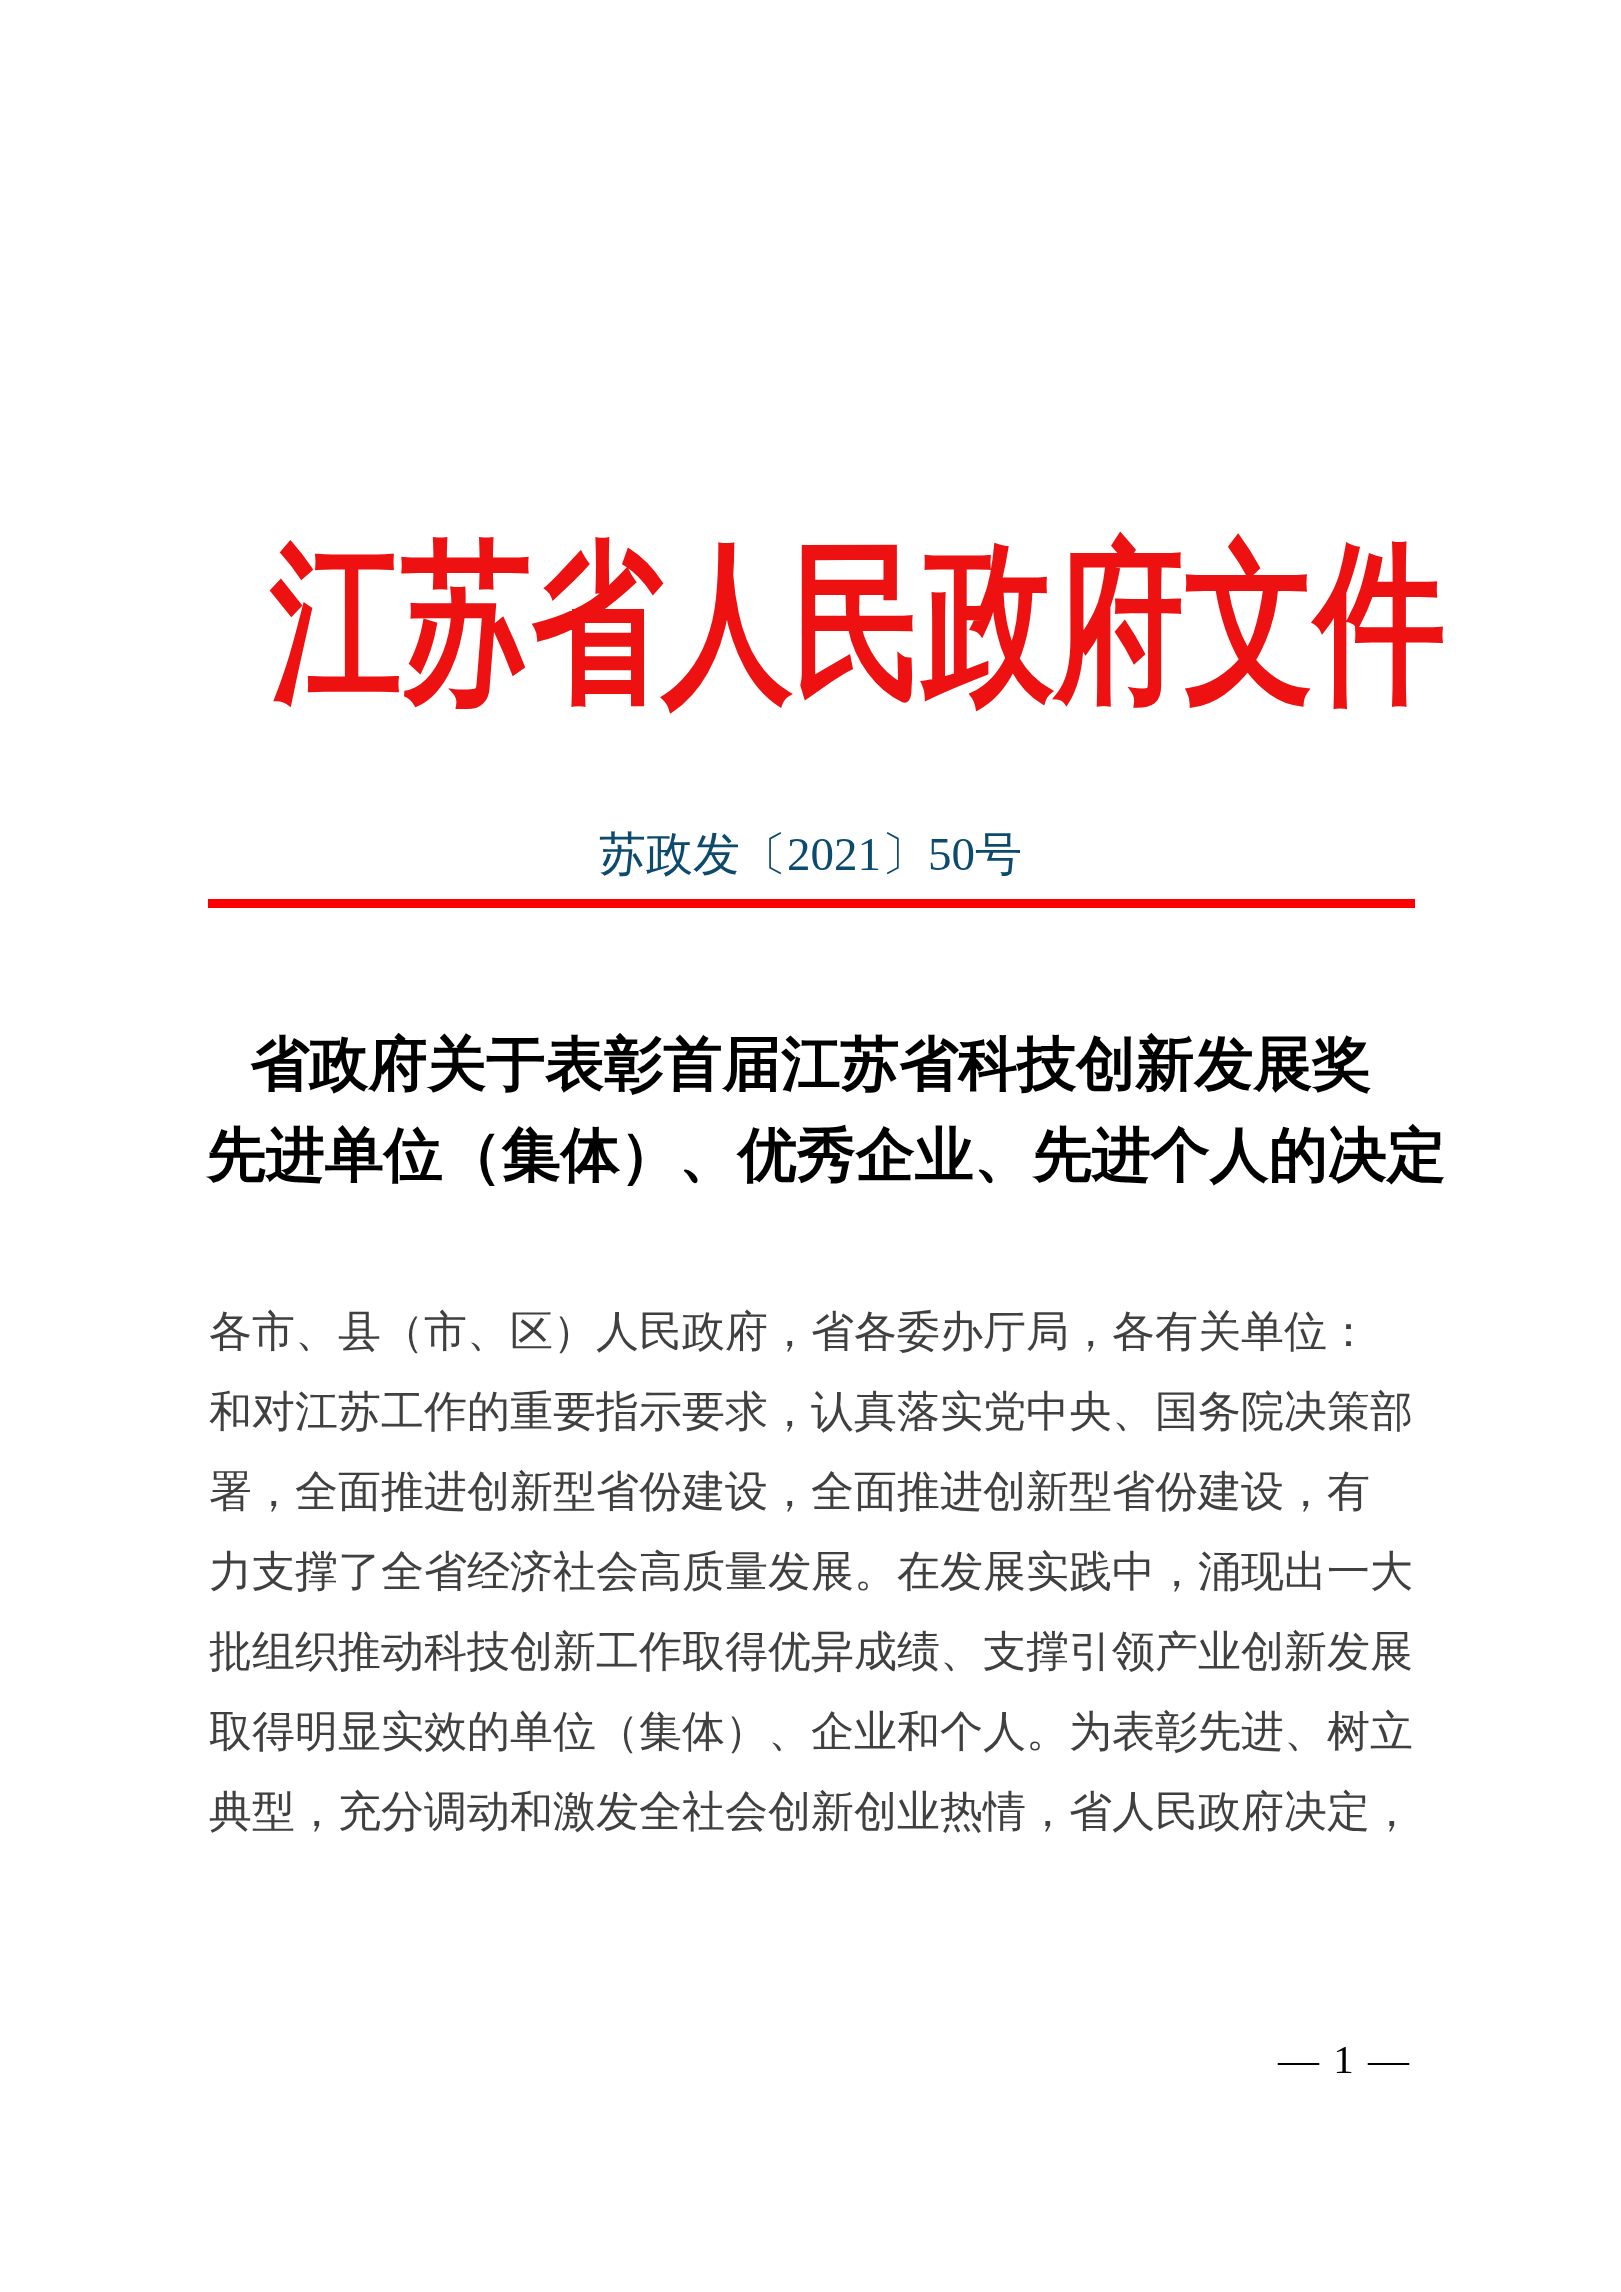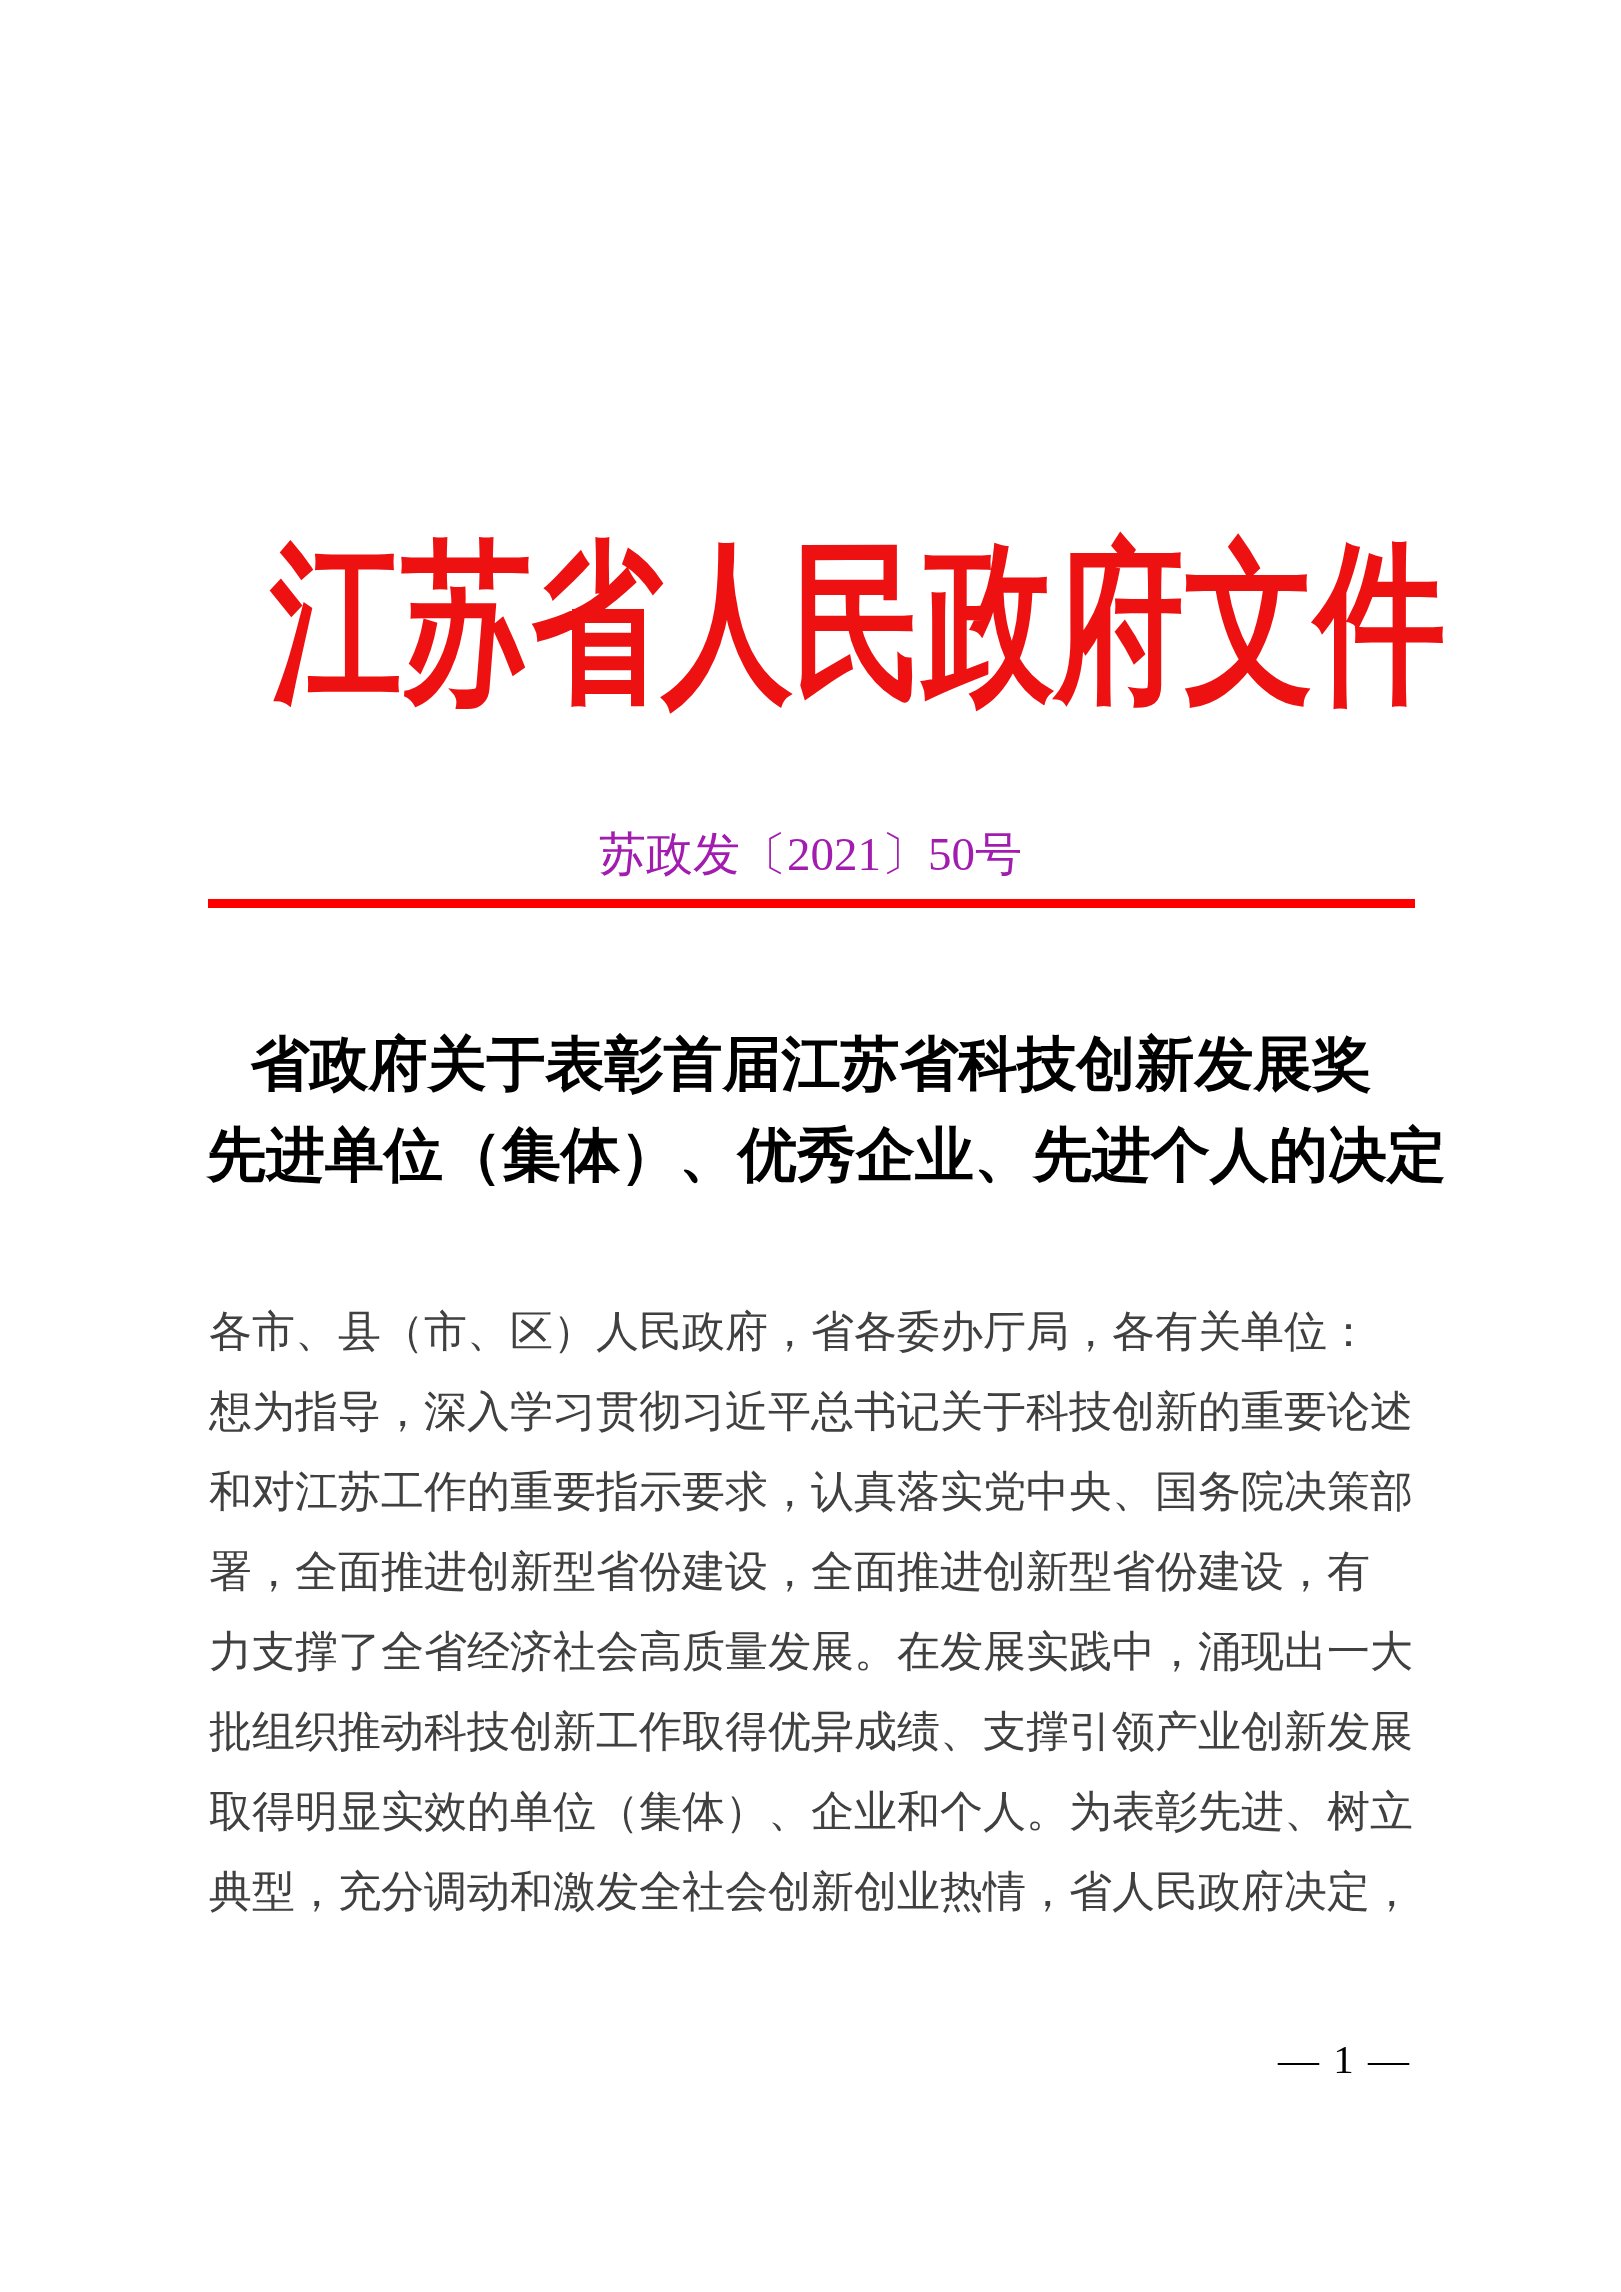--- a/index.html
+++ b/index.html
@@ -40,21 +40,21 @@
 
   
   .doc-number {
     position: absolute;
     top: 826px;
     left: 0;
     width: 100%;
     text-align: center;
     font-size: 47px;
     line-height: 57px;
-    color: #a21caf;
+    color: #0c4a6e;
   }
 
   
   .red-rule {
     position: absolute;
     left: 208px;
     top: 899px;
     width: 1207px;
     height: 8.8px;
     background: #ff0000;
@@ -119,21 +119,20 @@
 
   <div class="red-rule"></div>
 
   <h1 class="doc-title">
     <span class="title-line">省政府关于表彰首届江苏省科技创新发展奖</span>
     <span class="title-line">先进单位（集体）、优秀企业、先进个人的决定</span>
   </h1>
 
   <div class="body-text">
     <div class="body-line">各市、县（市、区）人民政府，省各委办厅局，各有关单位：</div>
-    <div class="body-line">想为指导，深入学习贯彻习近平总书记关于科技创新的重要论述</div>
     <div class="body-line">和对江苏工作的重要指示要求，认真落实党中央、国务院决策部</div>
     <div class="body-line">署，全面推进创新型省份建设，全面推进创新型省份建设，有</div>
     <div class="body-line">力支撑了全省经济社会高质量发展。在发展实践中，涌现出一大</div>
     <div class="body-line">批组织推动科技创新工作取得优异成绩、支撑引领产业创新发展</div>
     <div class="body-line">取得明显实效的单位（集体）、企业和个人。为表彰先进、树立</div>
     <div class="body-line">典型，充分调动和激发全社会创新创业热情，省人民政府决定，</div>
   </div>
 
   <div class="page-number">— 1 —</div>
 

